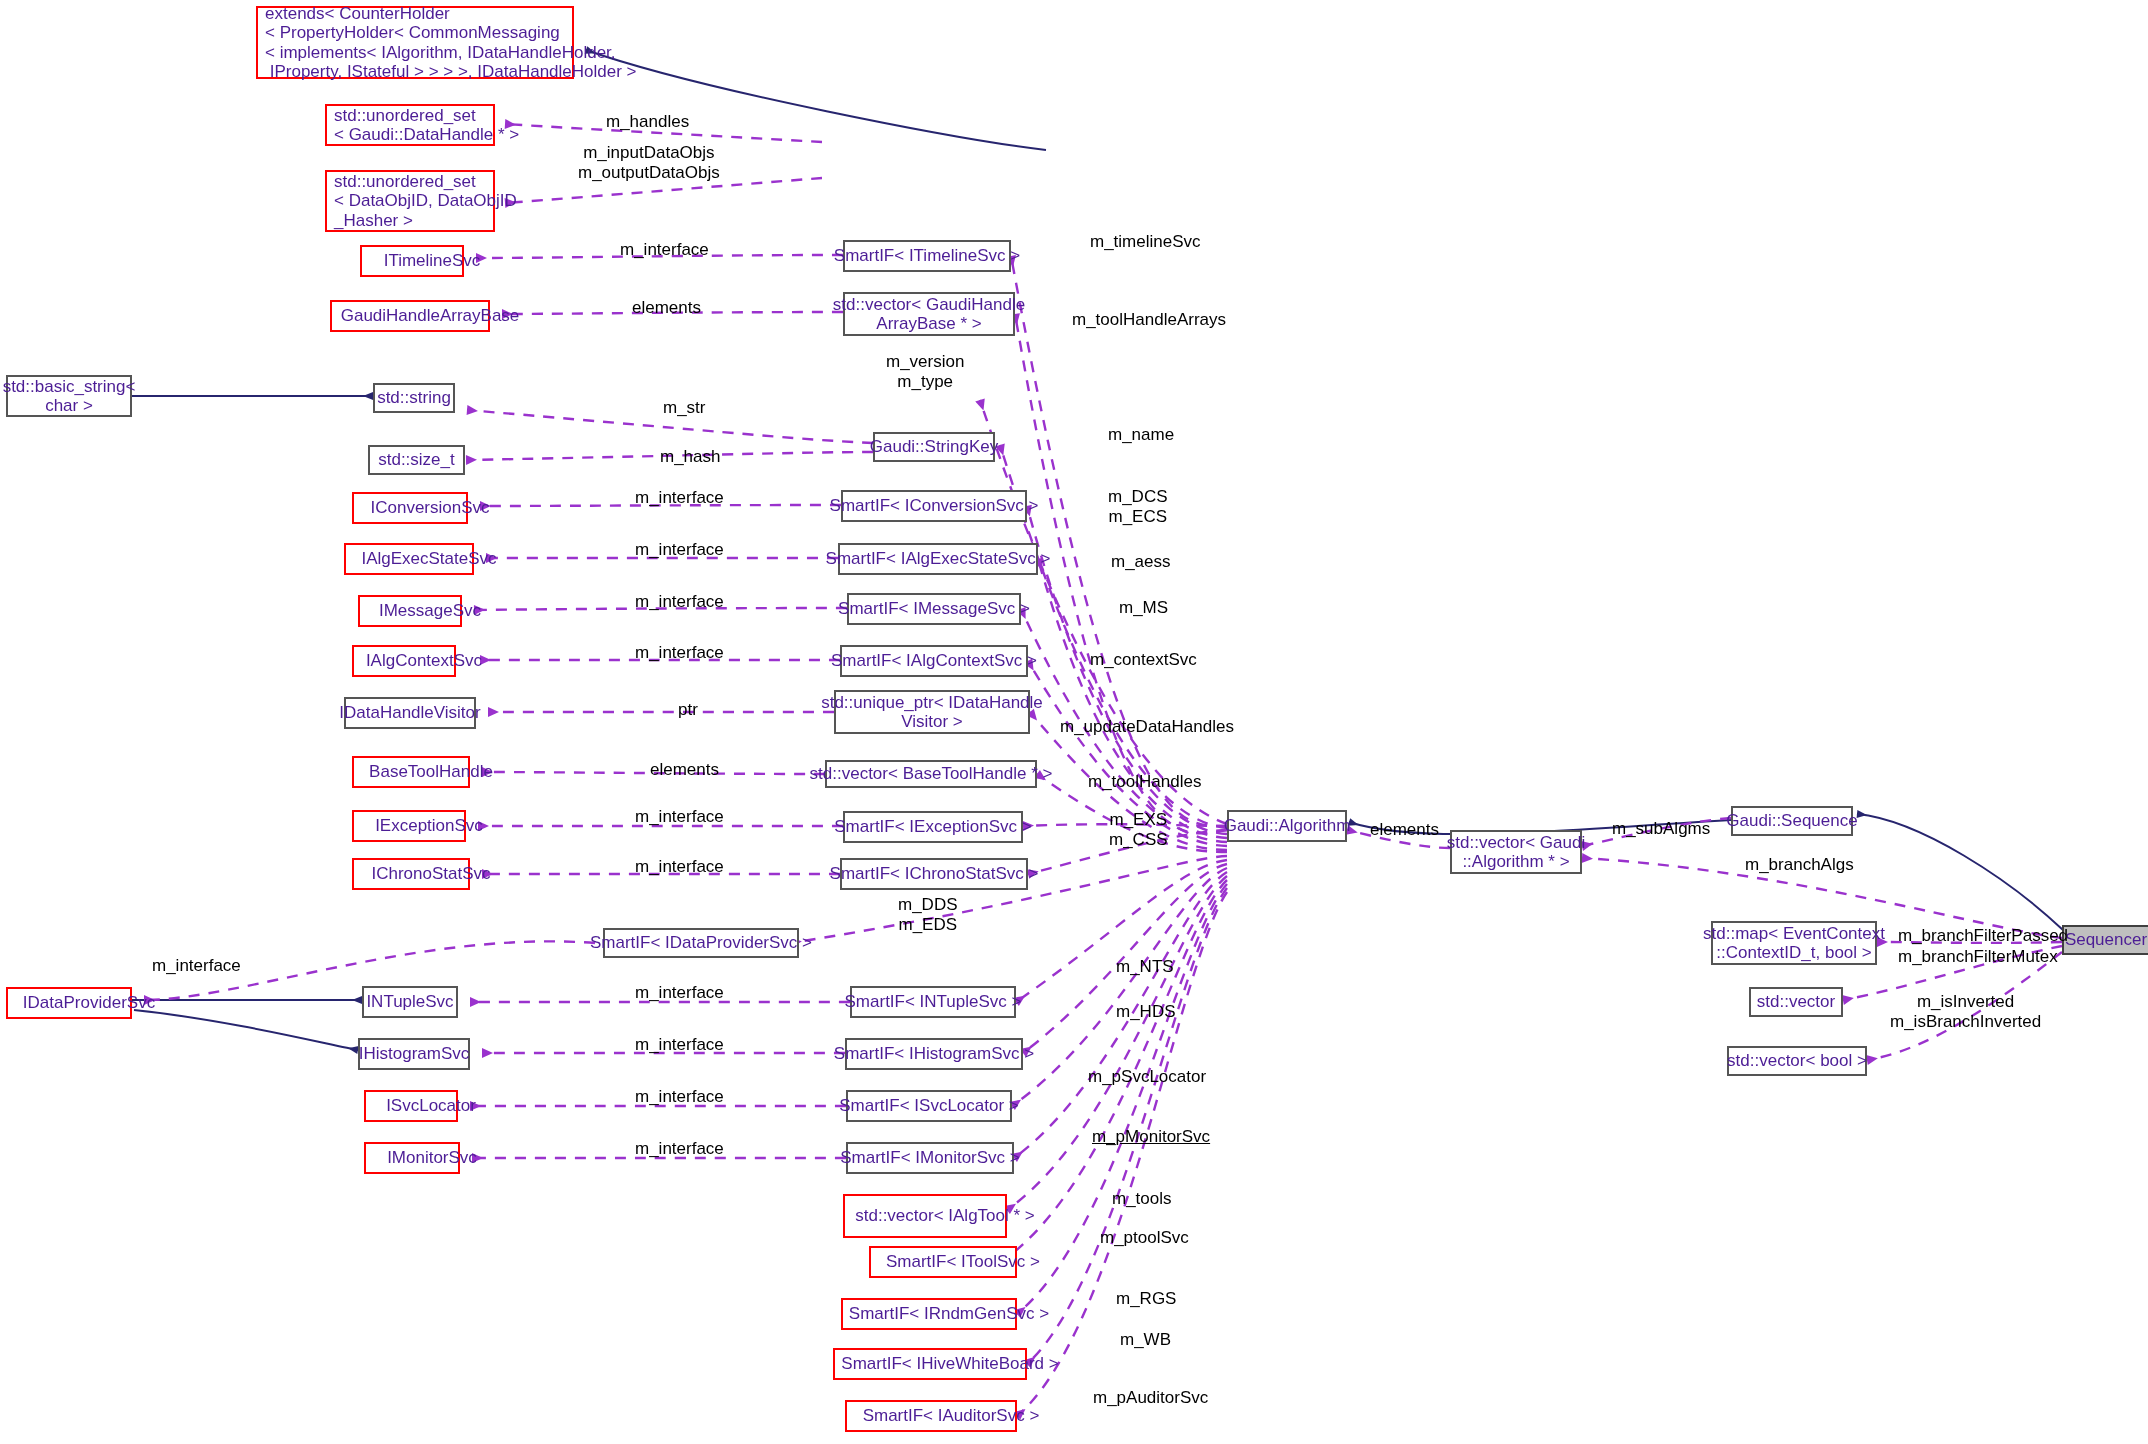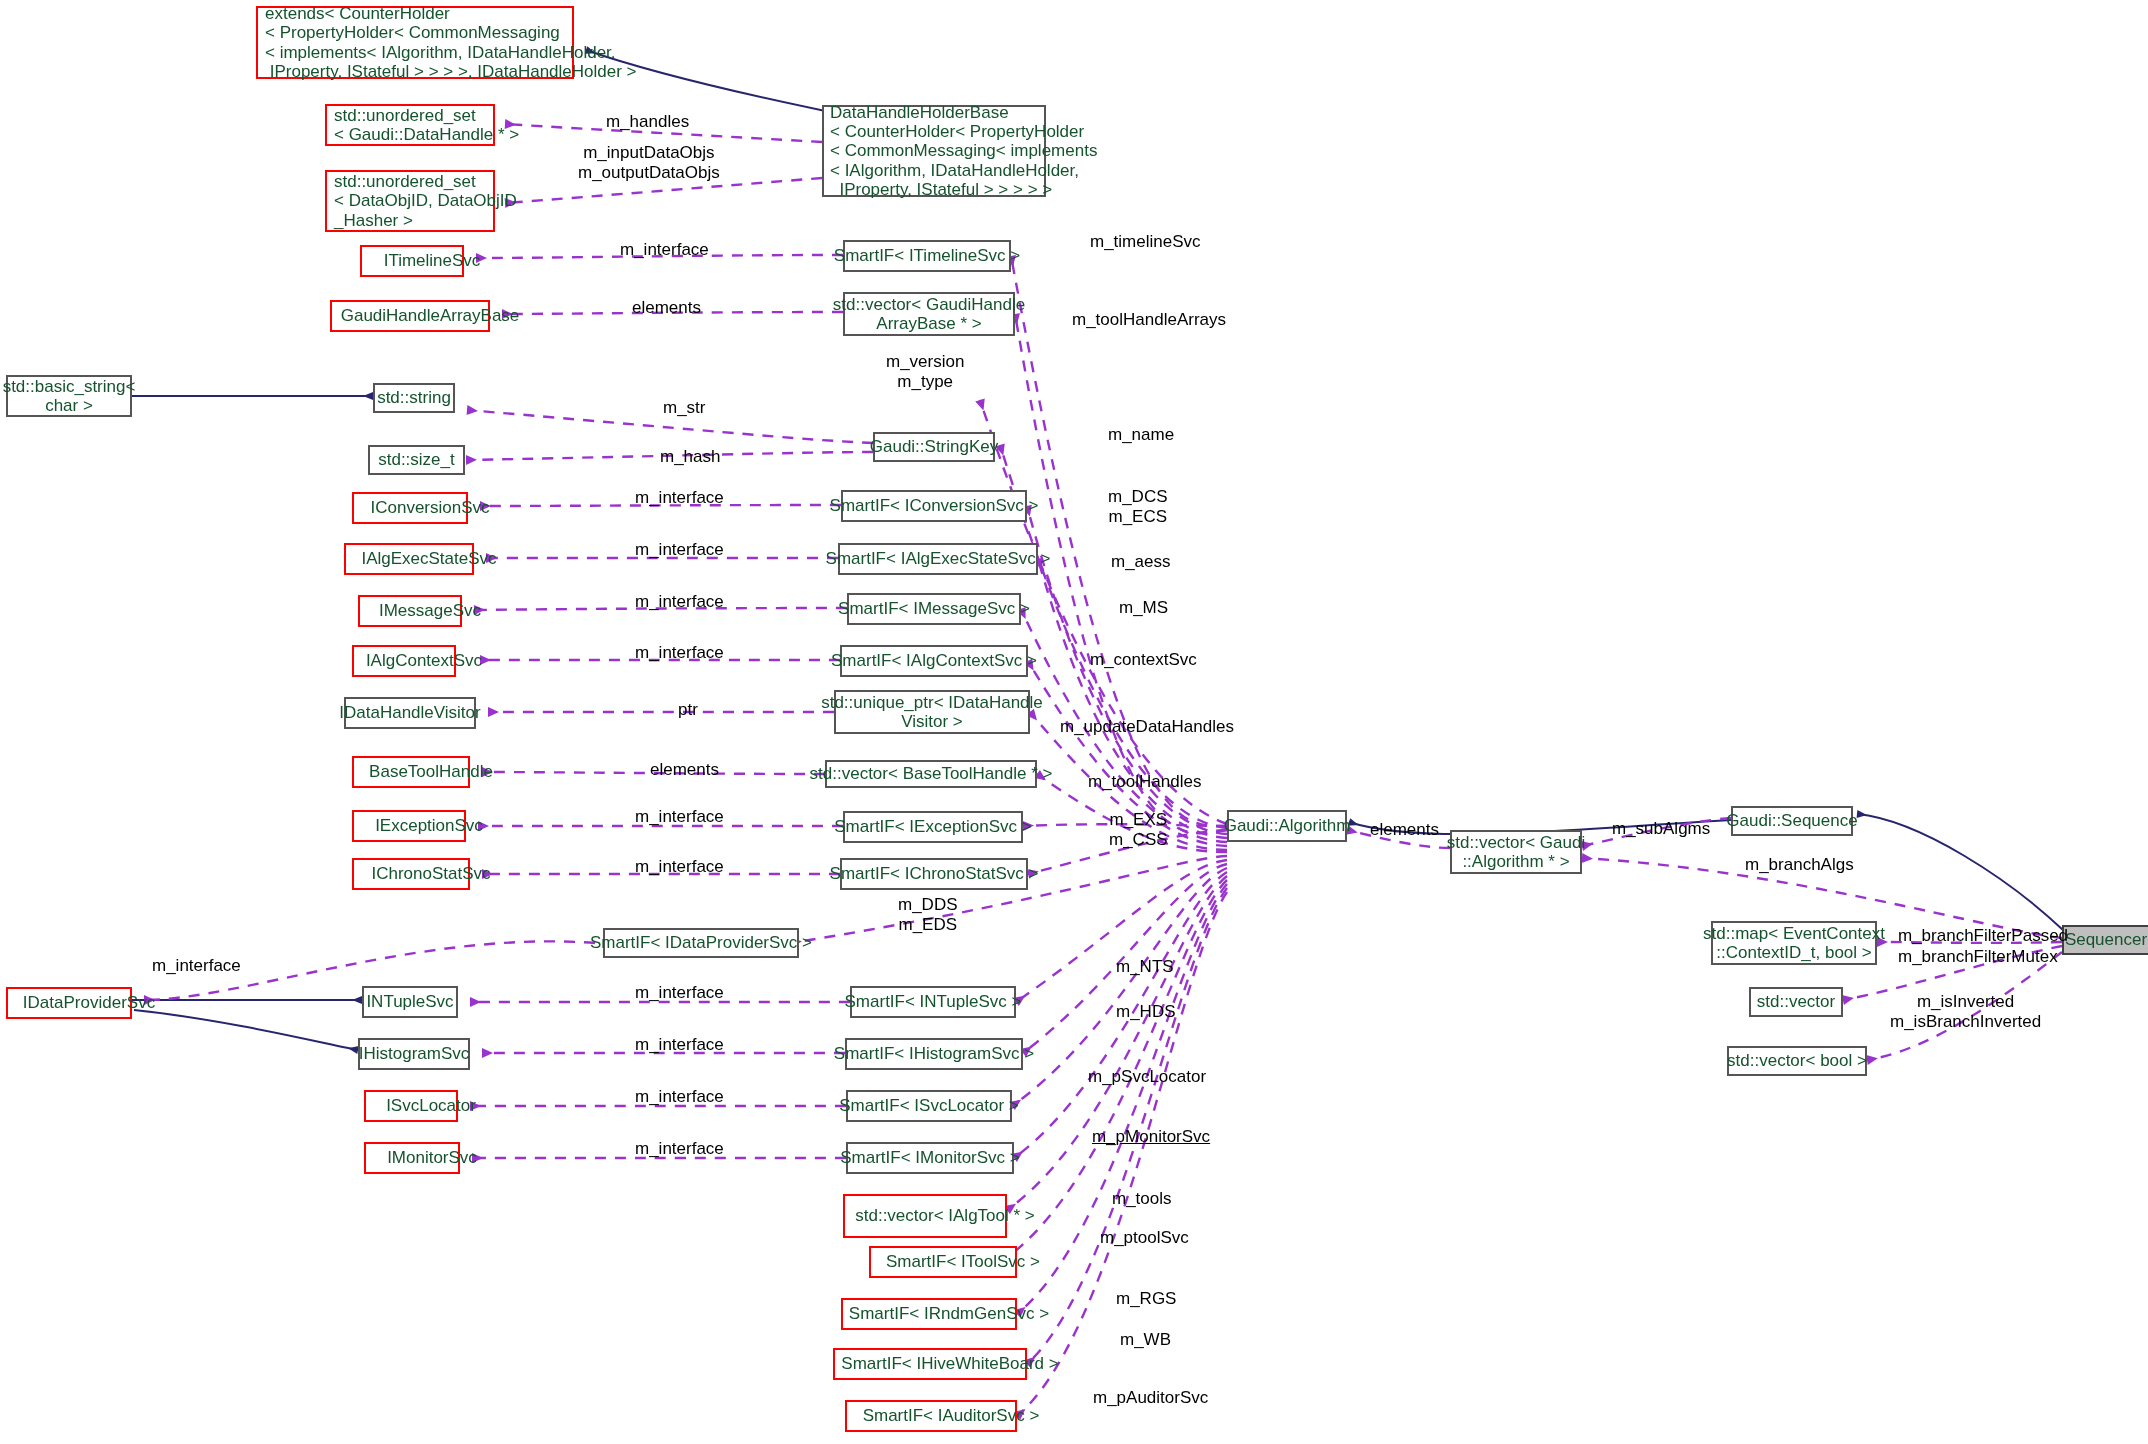--- a/index.html
+++ b/index.html
@@ -1,20 +1,20 @@
 <!DOCTYPE html>
 <html><head>
 <meta charset="utf-8">
 <style>
   html,body{margin:0;padding:0;background:#ffffff;}
   body{font-family:"Liberation Sans", sans-serif;}
   #canvas{position:relative;width:2148px;height:1444px;overflow:hidden;background:#fff;}
   svg.edges{position:absolute;left:0;top:0;width:2148px;height:1444px;pointer-events:none;}
   .node{position:absolute;box-sizing:border-box;display:flex;align-items:center;justify-content:center;
-        text-align:center;background:#ffffff;line-height:1.12;color:#14532d;font-size:17px;
+        text-align:center;background:#ffffff;line-height:1.12;color:#4c1d95;font-size:17px;
         font-family:"Liberation Sans", sans-serif;white-space:pre;}
   .node.red{border:2px solid #ff0000;padding-left:40px;}
   .node.grey{border:2px solid #555555;}
   .node.sel{border:2px solid #404040;background:#bfbfbf;}
   .edgelabel{position:absolute;font-size:17px;color:#000;white-space:pre;text-align:center;
              font-family:"Liberation Sans", sans-serif;line-height:1.15;}
 </style>
 </head>
 <body>
 
@@ -92,25 +92,20 @@
 
   <div class="node red" style="left:256px;top:6px;width:318px;height:73px;font-size:17px;justify-content:flex-start;padding-left:7px;text-align:left;">extends&lt; CounterHolder
 &lt; PropertyHolder&lt; CommonMessaging
 &lt; implements&lt; IAlgorithm, IDataHandleHolder,
  IProperty, IStateful &gt; &gt; &gt; &gt;, IDataHandleHolder &gt;</div>
   <div class="node red" style="left:325px;top:104px;width:170px;height:42px;justify-content:flex-start;padding-left:7px;text-align:left;">std::unordered_set
 &lt; Gaudi::DataHandle * &gt;</div>
   <div class="node red" style="left:325px;top:170px;width:170px;height:62px;justify-content:flex-start;padding-left:7px;text-align:left;">std::unordered_set
 &lt; DataObjID, DataObjID
 _Hasher &gt;</div>
-  <div class="node grey" style="left:822px;top:105px;width:224px;height:92px;justify-content:flex-start;padding-left:6px;text-align:left;">DataHandleHolderBase
-&lt; CounterHolder&lt; PropertyHolder
-&lt; CommonMessaging&lt; implements
-&lt; IAlgorithm, IDataHandleHolder,
-  IProperty, IStateful &gt; &gt; &gt; &gt; &gt;</div>
   <div class="node red" style="left:360px;top:245px;width:104px;height:32px;">ITimelineSvc</div>
   <div class="node grey" style="left:843px;top:240px;width:168px;height:32px;">SmartIF&lt; ITimelineSvc &gt;</div>
   <div class="node red" style="left:330px;top:300px;width:160px;height:32px;">GaudiHandleArrayBase</div>
   <div class="node grey" style="left:843px;top:292px;width:172px;height:44px;">std::vector&lt; GaudiHandle
 ArrayBase * &gt;</div>
   <div class="node grey" style="left:6px;top:375px;width:126px;height:42px;">std::basic_string&lt;
 char &gt;</div>
   <div class="node grey" style="left:373px;top:383px;width:82px;height:30px;">std::string</div>
   <div class="node grey" style="left:368px;top:445px;width:97px;height:30px;">std::size_t</div>
   <div class="node grey" style="left:873px;top:432px;width:122px;height:30px;">Gaudi::StringKey</div>

